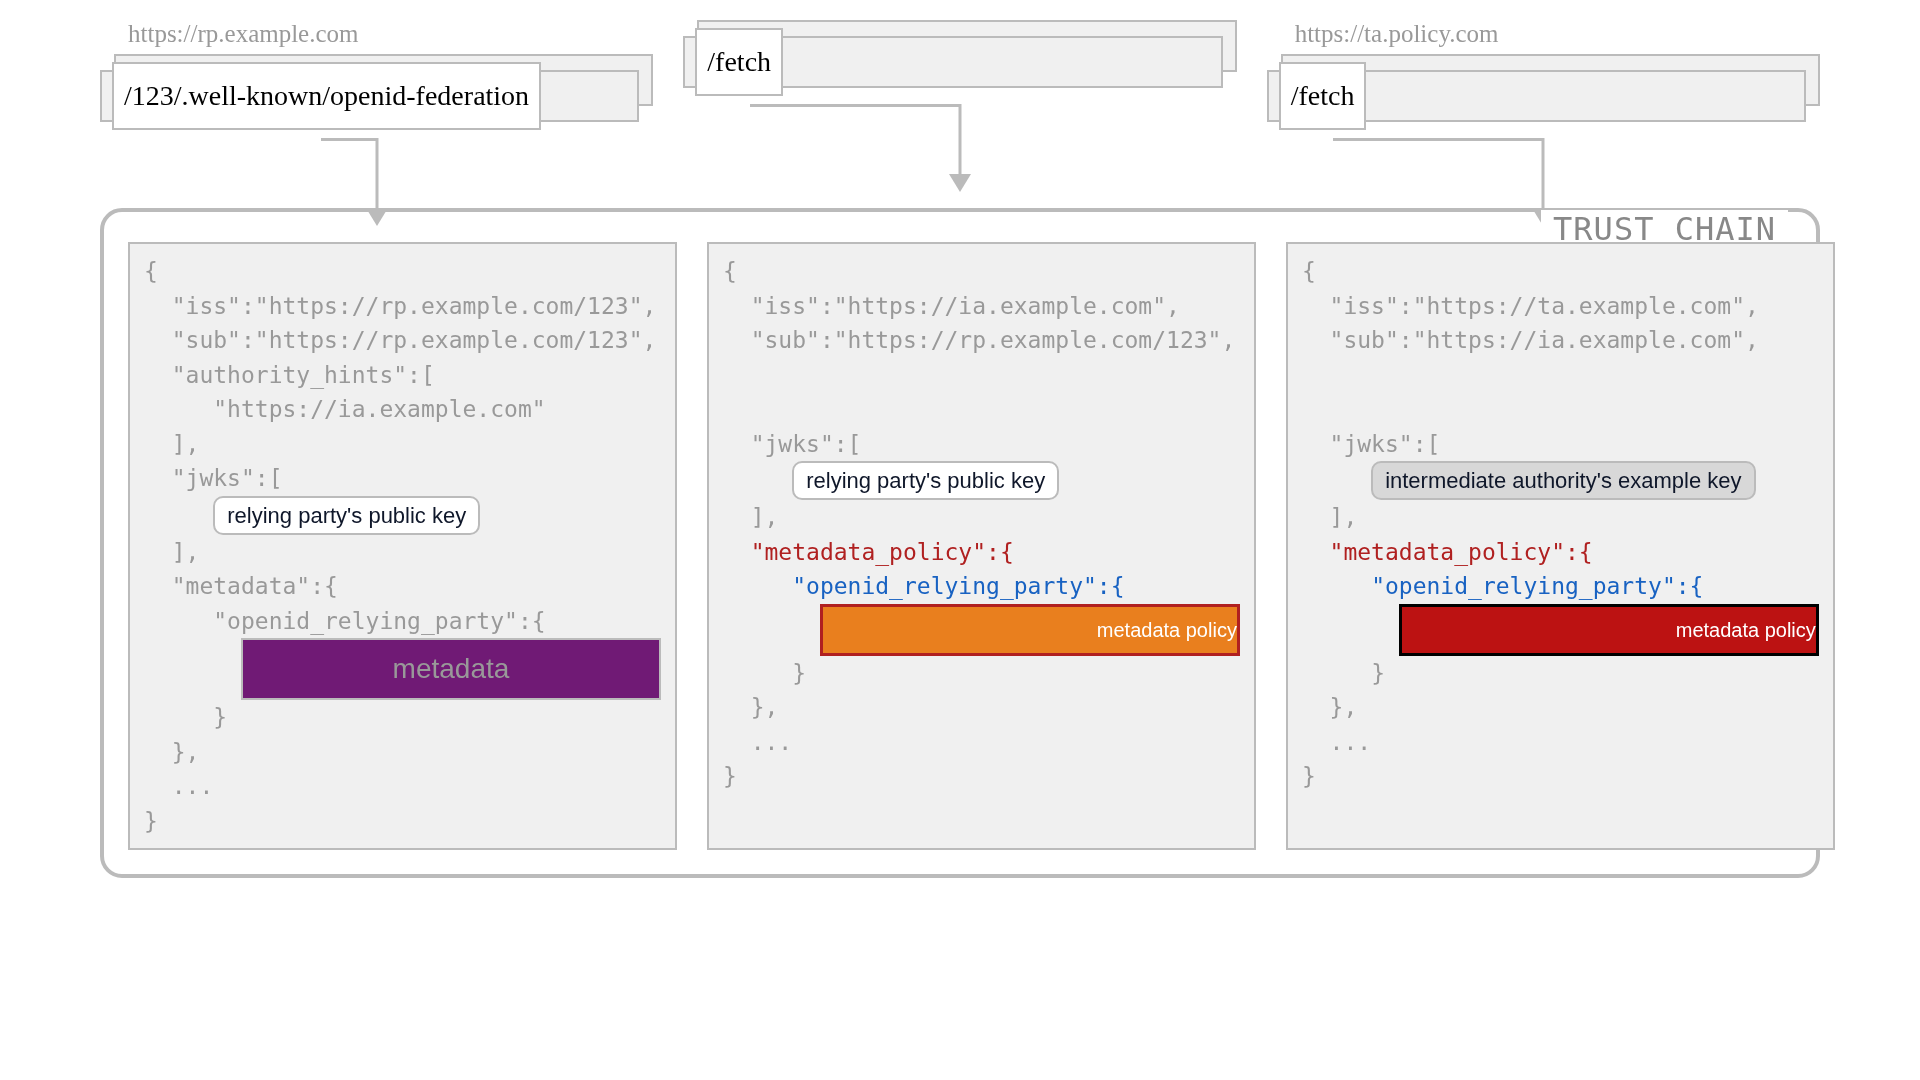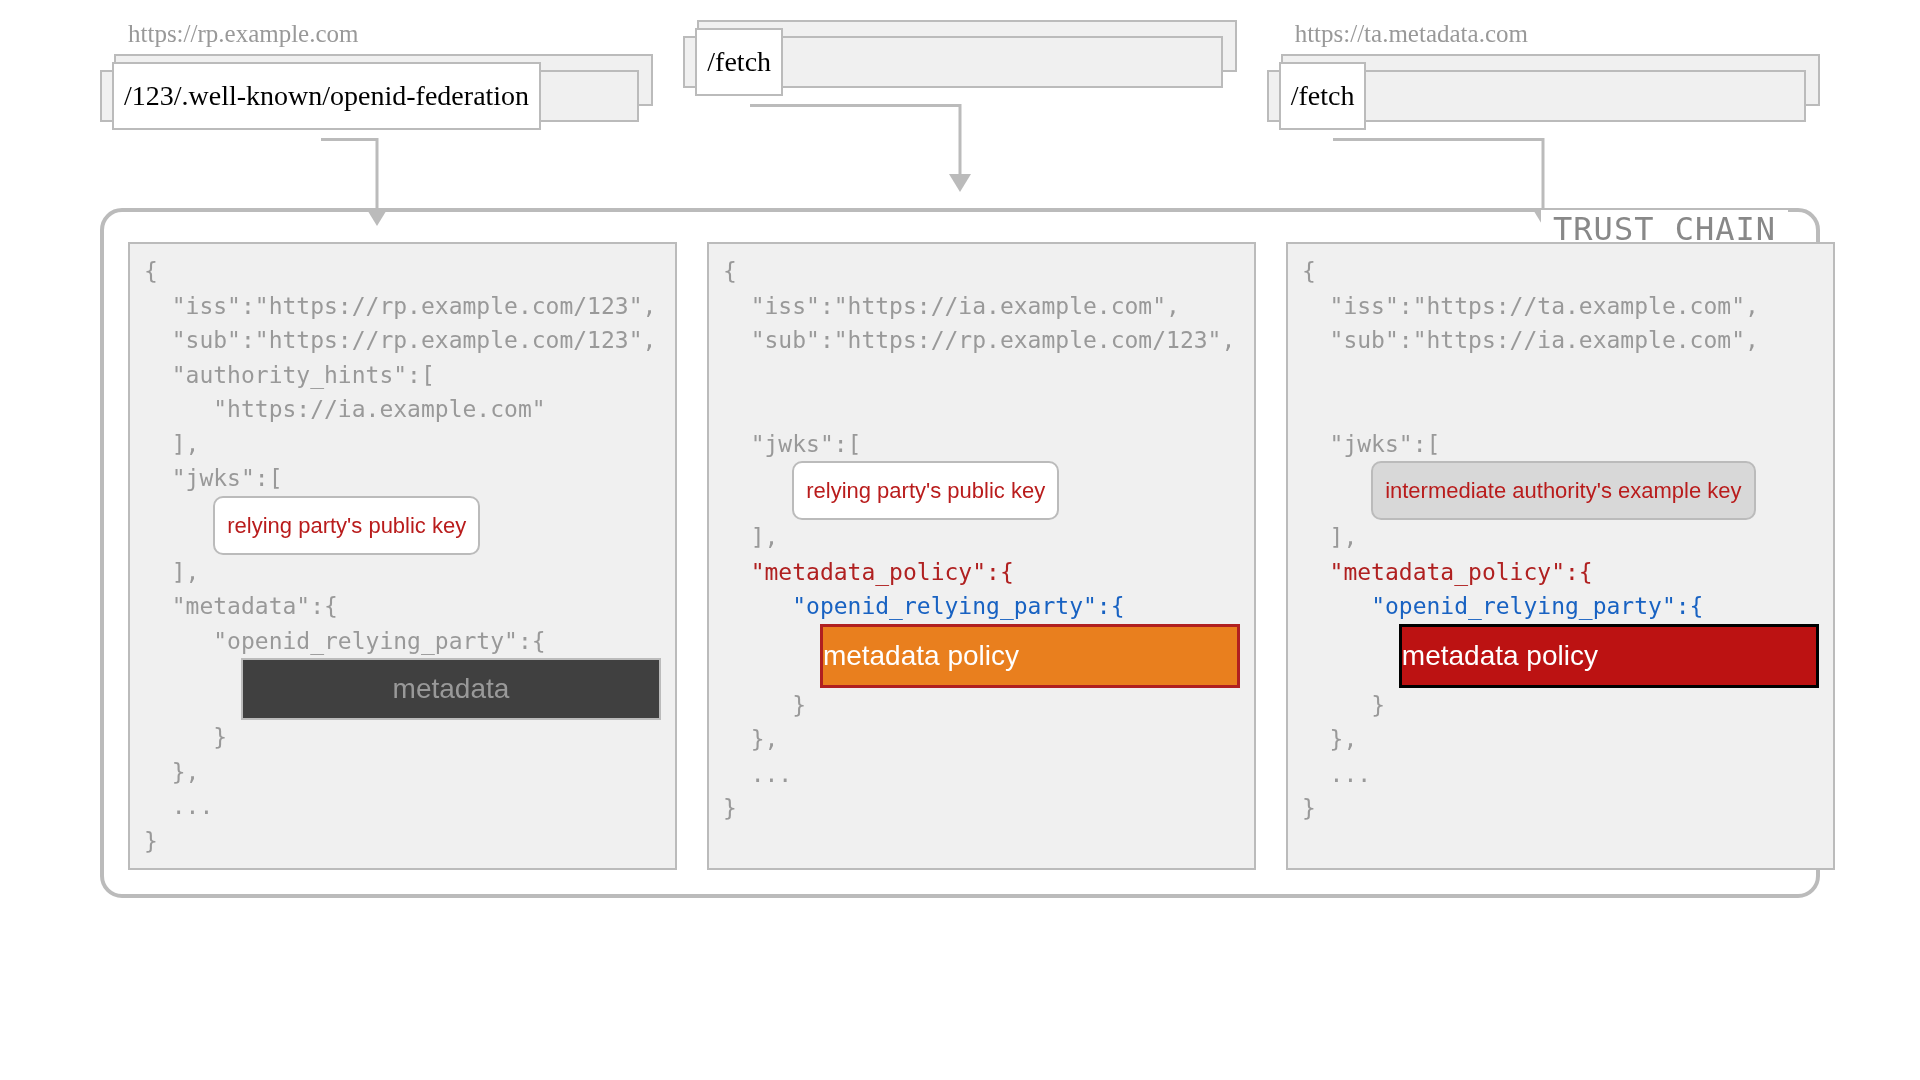--- a/index.html
+++ b/index.html
@@ -126,45 +126,45 @@
     white-space: pre;
     position: relative;
     min-height: 580px;
   }
   .red { color: #b02020; }
   .blue { color: #1862c2; }
   .pubkey-pill {
     display: inline-block;
     border: 2px solid #bbb;
     background: #fff;
-    color: #b91c1c;
+    color: #0f172a;
     font-family: sans-serif;
     font-size: 22px;
-    padding: 11px 12px;
+    padding: 1px 12px;
     border-radius: 10px;
     vertical-align: middle;
   }
   .pubkey-pill.grey { background: #d8d8d8; }
   .meta-box {
     display: inline-block;
     border: 2.5px solid #bbb;
-    background: #404040;
+    background: #701a75;
     color: #999;
     font-family: sans-serif;
     font-size: 28px;
     text-align: center;
     padding: 8px 0;
     width: 420px;
   }
   .policy-box {
     display: inline-block;
     font-family: sans-serif;
-    font-size: 28px;
+    font-size: 20px;
     color: #fff;
-    text-align: left;
+    text-align: right;
     padding: 8px 0;
     width: 420px;
   }
   .policy-orange {
     background: #e97f1e;
     border: 3px solid #b02020;
   }
   .policy-red {
     background: #bc1212;
     border: 3px solid #000;
@@ -195,21 +195,21 @@
         <span class="path-box">/fetch</span>
       </div>
     </div>
     <div class="arrow-down">
       <div class="arrow-connector" style="left:12%;width:38%"></div>
       <div class="arrow-line"></div>
       <div class="arrow-head"></div>
     </div>
   </div>
   <div class="col">
-    <div class="url-label">https://ta.metadata.com</div>
+    <div class="url-label">https://ta.policy.com</div>
     <div class="browser-stack">
       <div class="browser-back"></div>
       <div class="browser-front">
         <span class="path-box">/fetch</span>
       </div>
     </div>
     <div class="arrow-down">
       <div class="arrow-connector" style="left:12%;width:38%"></div>
       <div class="arrow-line"></div>
       <div class="arrow-head"></div>

